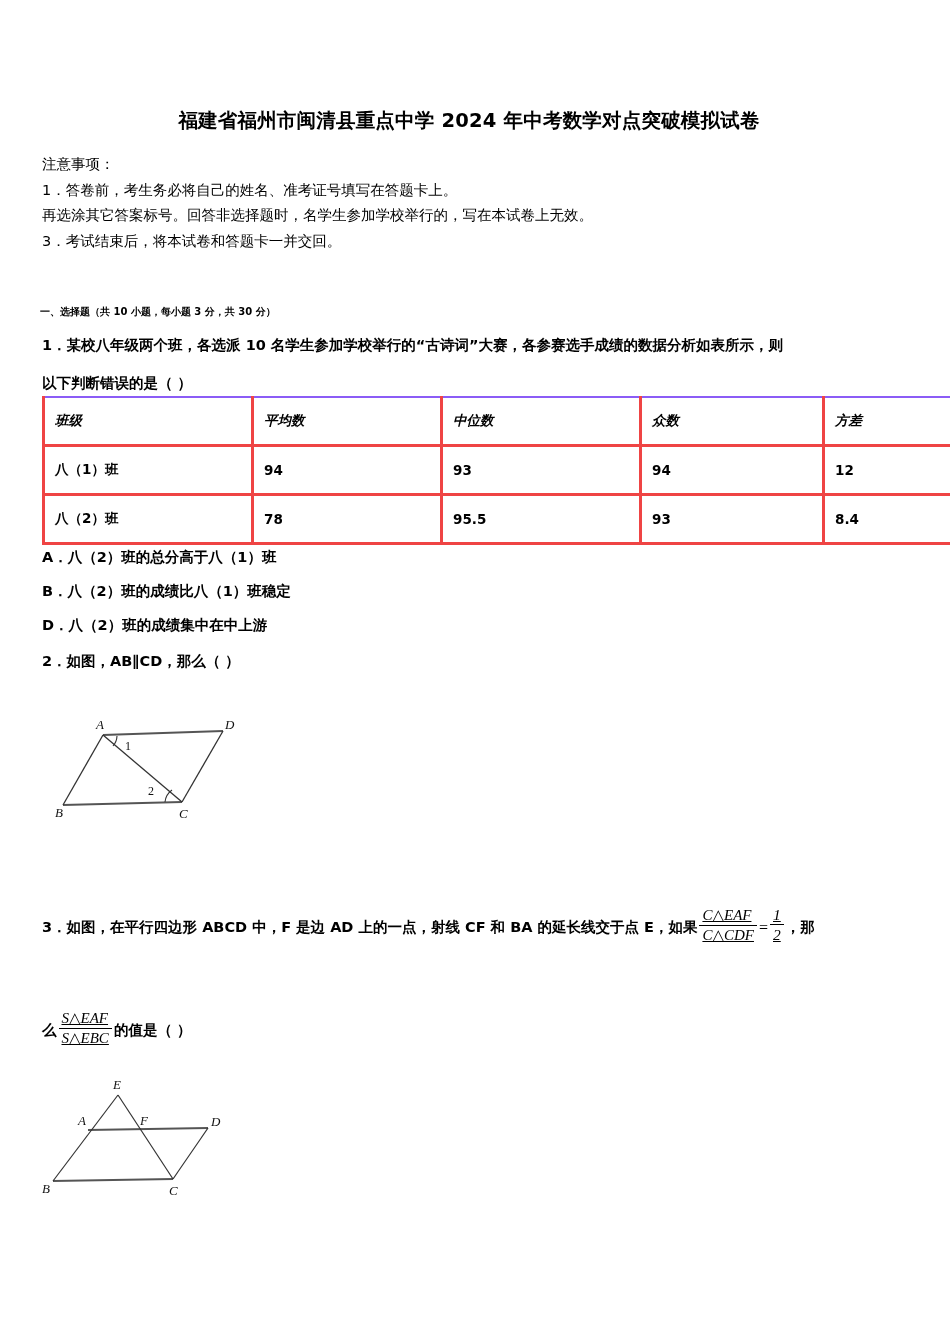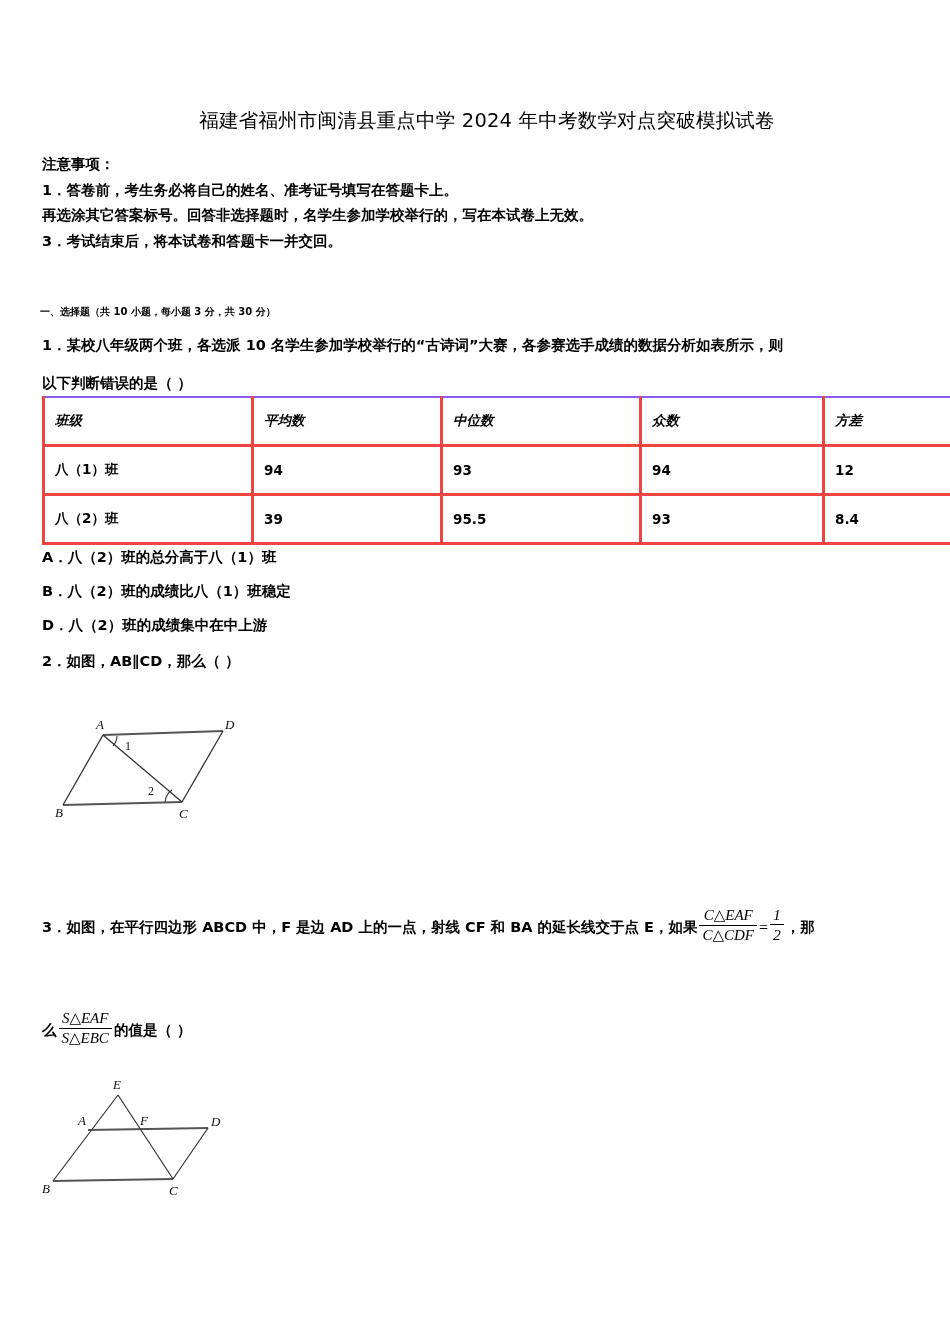--- a/index.html
+++ b/index.html
@@ -18,40 +18,40 @@
   .page {
     position: absolute;
     left: 0; top: 0;
     width: 950px;
     height: 1344px;
   }
 
   
   .doc-title {
     position: absolute;
-    left: 54px;
+    left: 36px;
     top: 108px;
     width: 866px;
     text-align: center;
     font-family: "DejaVu Sans", "Liberation Sans", sans-serif;
-    font-weight: normal;
+    font-weight: bold;
     font-size: 19.5px;
     letter-spacing: 0.2px;
     line-height: 1.3;
     white-space: nowrap;
   }
 
   
   .notice {
     position: absolute;
     left: 42px;
     top: 152px;
     width: 866px;
     font-family: "DejaVu Sans", "Liberation Sans", sans-serif;
-    font-weight: bold;
+    font-weight: normal;
     font-size: 14.5px;
     line-height: 25.5px;
   }
   .notice-line { display: block; }
 
   
   .section-head {
     position: absolute;
     left: 40px;
     top: 300px;
@@ -166,27 +166,27 @@
     font-family: "DejaVu Sans", "Liberation Sans", sans-serif;
     font-weight: bold;
     font-size: 14.5px;
     white-space: nowrap;
   }
 
   
   .frac {
     display: inline-block;
     vertical-align: -0.55em;
-    text-align: center;
     font-family: "Liberation Serif", "DejaVu Serif", serif;
     font-style: italic;
     font-weight: normal;
     font-size: 15px;
     line-height: 1.12;
     margin: 0 2px;
+    text-decoration: underline;
   }
   .frac .num {
     display: block;
     border-bottom: 1px solid #000;
     padding: 0 3px 1px 3px;
   }
   .frac .den {
     display: block;
     padding: 1px 3px 0 3px;
   }
@@ -252,21 +252,21 @@
     </tr>
     <tr>
       <td class="col-0">八（1）班</td>
       <td class="col-1">94</td>
       <td class="col-2">93</td>
       <td class="col-3">94</td>
       <td class="col-4">12</td>
     </tr>
     <tr>
       <td class="col-0">八（2）班</td>
-      <td class="col-1">39</td>
+      <td class="col-1">78</td>
       <td class="col-2">95.5</td>
       <td class="col-3">93</td>
       <td class="col-4">8.4</td>
     </tr>
   </tbody>
     </table>
 
   <div class="q1-options">
     <span class="opt">A．八（2）班的总分高于八（1）班</span>
     <span class="opt">B．八（2）班的成绩比八（1）班稳定</span>

